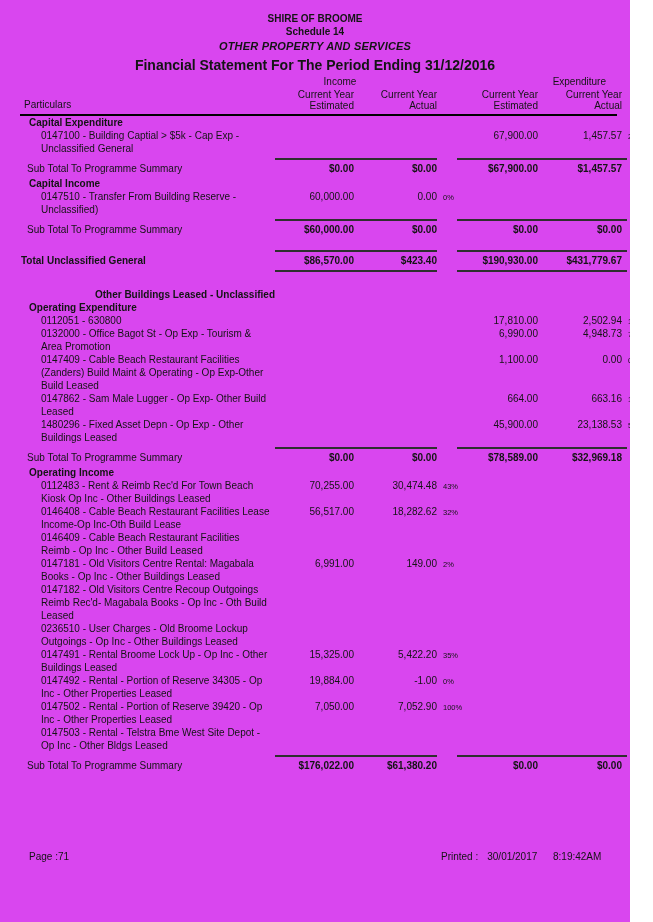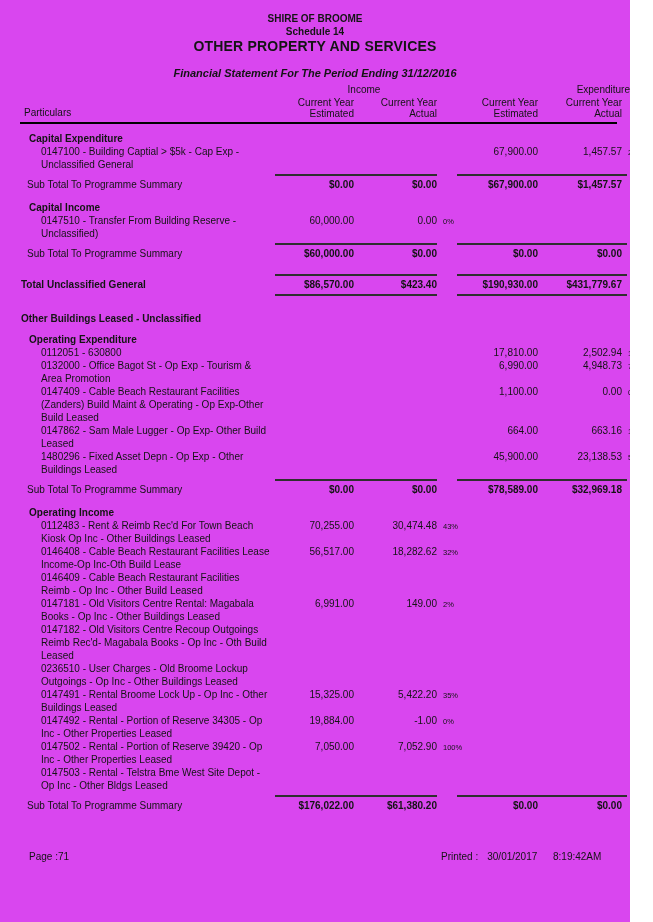--- a/index.html
+++ b/index.html
@@ -11,48 +11,48 @@
     background: #d946ef;
     font-family: "Liberation Sans", sans-serif;
     font-size: 10px;
     color: #141414;
     overflow: hidden;
   }
   
   .rh { text-align: center; padding-top: 12px; }
   .h-org   { font-weight: bold; font-size: 10px;  line-height: 13px; }
   .h-sched { font-weight: bold; font-size: 10px;  line-height: 13px; }
-  .h-title { font-weight: bold; font-size: 14px; line-height: 17px; letter-spacing: .2px; }
-  .h-sub   { font-weight: bold; font-size: 11px; line-height: 12px; margin-top: 12px; font-style: italic; }
+  .h-title { font-weight: bold; font-size: 11px; line-height: 17px; letter-spacing: .2px; font-style: italic; }
+  .h-sub   { font-weight: bold; font-size: 14px; line-height: 12px; margin-top: 4px; }
   
-  .grouprow { display: flex; padding-left: 28px; margin-top: 5px; line-height: 12px; }
+  .grouprow { display: flex; padding-left: 4px; margin-top: 5px; line-height: 12px; }
   .g-inc { width: 162px; margin-left: 255px; text-align: center; }
   .g-exp { width: 165px; margin-left: 20px;  text-align: right; }
   .headrow { display: flex; padding-left: 20px; align-items: flex-end; line-height: 11px; margin-top: 1px; }
   .hc { flex: none; text-align: right; }
   .hc span { display: block; }
   .hc-part { width: 255px; text-align: left; padding-left: 4px; padding-bottom: 1px; }
   .hc-ie { width: 79px; } .hc-ia { width: 83px; } .hc-ip { width: 20px; }
   .hc-ee { width: 81px; } .hc-ea { width: 84px; } .hc-ep { width: 26px; }
   .hrule { height: 2px; background: #000; margin: 3px 13px 0 20px; }
   
   .row { display: flex; align-items: flex-start; line-height: 13px; padding-left: 20px; }
   .c-part { flex: none; width: 255px; }
-  .s0 { font-weight: bold; padding-left: 1px; }
+  .s0 { font-weight: bold; padding-left: 1px; text-align: right; }
   .s1 { font-weight: bold; padding-left: 9px; }
   .it { padding-left: 21px; padding-right: 4px; }
   .st { padding-left: 7px; }
   .tt { font-weight: bold; padding-left: 1px; }
   .c-num { flex: none; text-align: right; white-space: nowrap; }
   .c-ie { width: 79px; } .c-ia { width: 83px; }
   .c-ee { width: 81px; } .c-ea { width: 84px; }
   .c-pct { flex: none; font-size: 7.5px; line-height: 11px; padding-left: 6px; padding-top: 2px; white-space: nowrap; }
   .c-ip { width: 20px; } .c-ep { width: 26px; }
   .r-section0 { margin-top: 16px; }
-  .r-section1 { margin-top: 8px; }
+  .r-section1 { }
   .r-subtotal { padding-top: 2px; padding-bottom: 2px; }
   .r-subtotal .c-num, .r-total .c-num { font-weight: bold; }
   .r-total { padding-top: 2px; padding-bottom: 1px; }
   .rulerow { display: flex; margin-left: 275px; margin-top: 3px; }
   .seg { height: 2px; background: #2f2f2f; }
   .seg-inc { width: 162px; }
   .seg-exp { width: 170px; margin-left: 20px; }
   .rr-pretotal { margin-top: 12px; }
   .rr-bottom { margin-top: 2px; }
   

